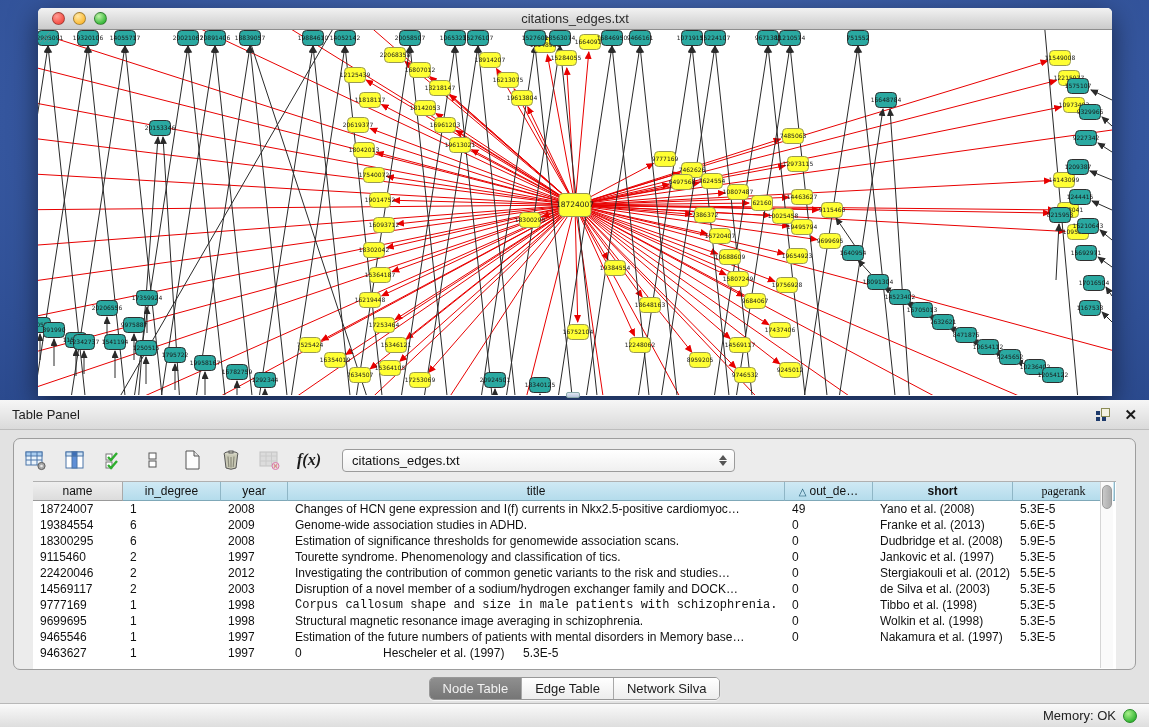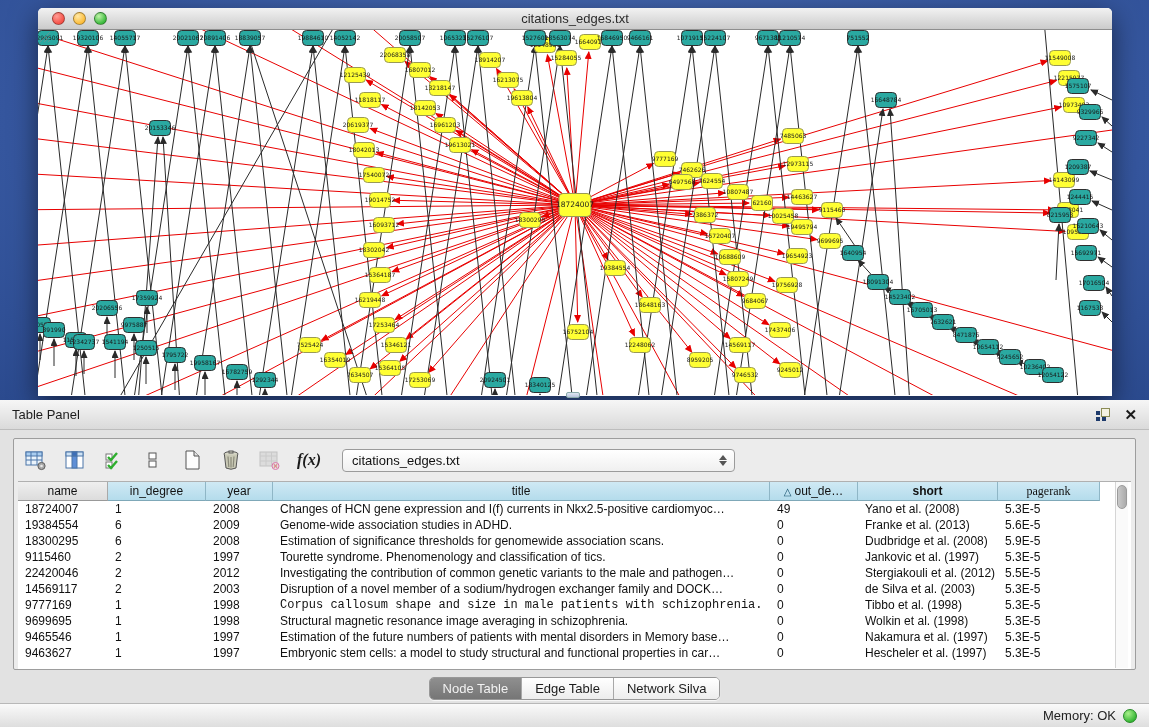--- a/index.html
+++ b/index.html
@@ -32,33 +32,33 @@
     border-bottom:1px solid #bdbdbd; display:flex; align-items:center; padding:0 12px; }
   .panel-title { font-size:13px; color:#1d1d1d; }
   .panel-title-icons { margin-left:auto; display:flex; align-items:center; gap:14px; }
   .float-icon { width:14px; height:13px; position:relative; cursor:pointer; }
   .float-icon .back { position:absolute; right:0; top:0; width:9px; height:9px; border:1px solid #8b8b55; background:#f4f2e2; }
   .float-icon .d1,.float-icon .d2,.float-icon .d3 { position:absolute; width:4px; height:4px; background:#1d3a6b; }
   .float-icon .d1{ left:0; bottom:0; } .float-icon .d2{ left:0; bottom:6px; } .float-icon .d3{ left:6px; bottom:0; }
   .close-x { font-size:15px; font-weight:bold; color:#1a1a1a; cursor:pointer; line-height:14px; }
 
   .panel-card { margin:8px 13px 0 13px; height:232px; background:#ececec;
-    border:1px solid #9d9d9d; border-radius:2px; overflow:hidden; }
+    border:1px solid #9d9d9d; border-radius:7px; overflow:hidden; }
   .toolbar { height:42px; display:flex; align-items:center; padding:0 10px; gap:15px; }
   .tb-icon { width:24px; height:24px; display:flex; align-items:center; justify-content:center; cursor:pointer; }
   .tb-icon.disabled { opacity:.5; cursor:default; }
   .fx { font-family:"Liberation Serif", serif; font-style:italic; font-weight:bold; font-size:16px; color:#1a1a1a; }
   .combo { width:393px; height:23px; margin-left:6px; background:linear-gradient(#ffffff,#f0f0f0);
     border:1px solid #9b9b9b; border-radius:4px; display:flex; align-items:center; cursor:pointer; }
   .combo-text { flex:1; padding-left:9px; font-size:13px; color:#111; }
   .combo-stepper { width:18px; display:flex; flex-direction:column; align-items:center; gap:1px; padding-right:4px; }
   .combo-stepper .up { width:0; height:0; border-left:4px solid transparent; border-right:4px solid transparent; border-bottom:5px solid #555; }
   .combo-stepper .dn { width:0; height:0; border-left:4px solid transparent; border-right:4px solid transparent; border-top:5px solid #555; }
 
-  .table-wrap { position:relative; margin:0 4px; background:#fff; border-top:1px solid #b0b0b0; height:188px; }
+  .table-wrap { position:relative; margin:0 19px; background:#fff; border-top:1px solid #b0b0b0; height:188px; }
   .thead { display:flex; height:19px; }
   .th { font-size:12px; color:#111; text-align:center; line-height:18px;
     background:linear-gradient(#cfe9f4,#b4dcec); border-right:1px solid #8fb6c6; border-bottom:1px solid #7fa8b8;
     overflow:hidden; white-space:nowrap; cursor:pointer; flex:none; }
   .th.gray { background:linear-gradient(#efefef,#dcdcdc); border-right:1px solid #a9a9a9; border-bottom:1px solid #999; }
   .th .sort { font-size:10px; margin-right:3px; color:#13506b; }
   .tbody { position:relative; }
   .tr { display:flex; height:16px; }
   .td { font-size:12px; color:#101010; line-height:16px; padding-left:7px;
     overflow:hidden; white-space:nowrap; flex:none; }
@@ -663,21 +663,21 @@
             <div class="td" style="width: 67px;">1997</div>
             <div class="td" style="width: 497px;">Tourette syndrome. Phenomenology and classification of tics.</div>
             <div class="td" style="width: 88px;">0</div>
             <div class="td" style="width: 140px;">Jankovic et al. (1997)</div>
             <div class="td" style="width: 102px;">5.3E-5</div>
           </div>
           <div class="tr">
             <div class="td" style="width: 90px;">22420046</div>
             <div class="td" style="width: 98px;">2</div>
             <div class="td" style="width: 67px;">2012</div>
-            <div class="td" style="width: 497px;">Investigating the contribution of common genetic variants to the male and pathogen…</div>
+            <div class="td" style="width: 497px;">Investigating the contribution of common genetic variants to the risk and studies…</div>
             <div class="td" style="width: 88px;">0</div>
             <div class="td" style="width: 140px;">Stergiakouli et al. (2012)</div>
             <div class="td" style="width: 102px;">5.5E-5</div>
           </div>
           <div class="tr">
             <div class="td" style="width: 90px;">14569117</div>
             <div class="td" style="width: 98px;">2</div>
             <div class="td" style="width: 67px;">2003</div>
             <div class="td" style="width: 497px;">Disruption of a novel member of a sodium/hydrogen exchanger family and DOCK…</div>
             <div class="td" style="width: 88px;">0</div>
@@ -708,21 +708,20 @@
             <div class="td" style="width: 67px;">1997</div>
             <div class="td" style="width: 497px;">Estimation of the future numbers of patients with mental disorders in Memory base…</div>
             <div class="td" style="width: 88px;">0</div>
             <div class="td" style="width: 140px;">Nakamura et al. (1997)</div>
             <div class="td" style="width: 102px;">5.3E-5</div>
           </div>
           <div class="tr">
             <div class="td" style="width: 90px;">9463627</div>
             <div class="td" style="width: 98px;">1</div>
             <div class="td" style="width: 67px;">1997</div>
-            <div class="td" style="width: 497px;">Embryonic stem cells: a model to study structural and functional properties in car…</div>
             <div class="td" style="width: 88px;">0</div>
             <div class="td" style="width: 140px;">Hescheler et al. (1997)</div>
             <div class="td" style="width: 102px;">5.3E-5</div>
           </div>
         </div>
       <div class="vscroll">
         <div class="vthumb"></div>
       </div>
     </div>
   </div>

